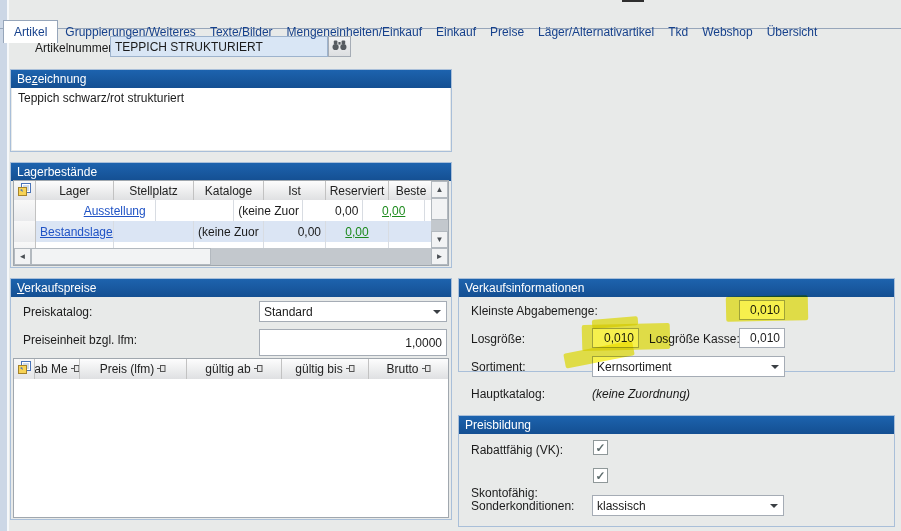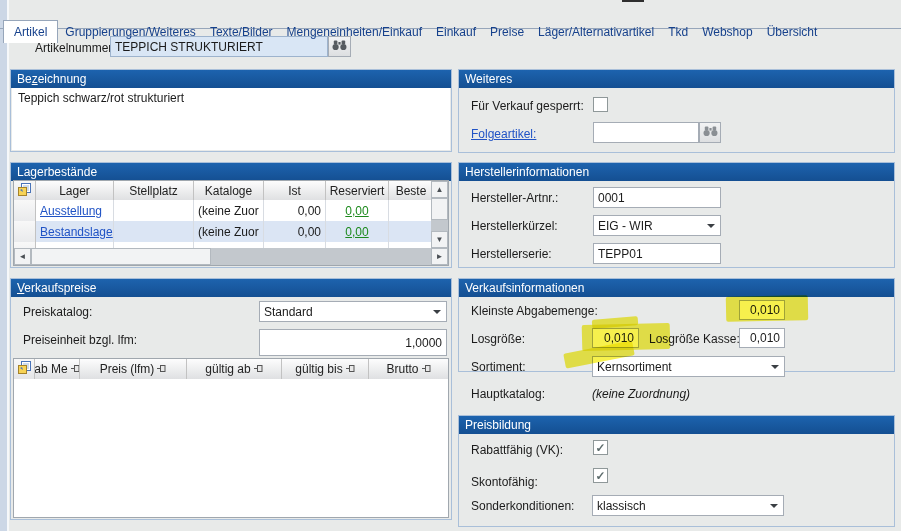--- a/index.html
+++ b/index.html
@@ -133,21 +133,21 @@
             <span>Reserviert</span>
           </div>
         <div class="ghc" style="flex:1;border-right:none;">
             <span>Beste</span>
           </div>
       </div>
 
       <div class="rows" style="top:19px;width:419px;height:50px;">
         <div class="gr">
           <div class="gc sel" style="width:22px;"></div>
-          <div class="gc" style="width:78px;">
+          <div class="gc" style="width:78px;margin-left:44px;">
               <span class="link">Ausstellung</span>
             </div>
           <div class="gc" style="width:80px;"></div>
           <div class="gc" style="width:70px;">(keine Zuor</div>
           <div class="gc num" style="width:62px;">0,00</div>
           <div class="gc ctr" style="width:63px;">
               <span class="glink">0,00</span>
             </div>
           <div class="gc" style="flex:1;border-right:none;"></div>
         </div>
@@ -248,51 +248,21 @@
           <span><svg width="9" height="9" viewBox="0 0 9 9">
                 <path d="M0 4.5h3.5" stroke="#555" stroke-width="1"></path>
                 <rect x="3.5" y="1.5" width="4.5" height="6" fill="#e8e8e8" stroke="#555"></rect>
               </svg></span>
         </div>
       </div>
       <div style="position:absolute;left:0;right:0;top:20px;bottom:0;background:#fff;"></div>
     </div>
   </div>
 
-  <div class="grp" style="left:458px;top:69px;width:437px;height:84px;">
-    <div class="grp-hd">Weiteres</div>
-    <div class="lbl" style="left:12px;top:29px;">Für Verkauf gesperrt:</div>
-    <div class="cb" style="left:134px;top:27px;"></div>
-    <div class="lbl" style="left:12px;top:57px;"><span class="link">Folgeartikel:</span></div>
-    <div class="tb" style="left:134px;top:52px;width:106px;height:21px;"></div>
-    <div class="btn-binoc" style="left:240px;top:52px;width:22px;height:21px;">
-      <span>
-        <svg width="15" height="12" viewBox="0 0 15 12" fill="#8a8f94">
-            <rect x="1.8" y="1.5" width="3.6" height="4" rx="1"></rect>
-            <rect x="9.6" y="1.5" width="3.6" height="4" rx="1"></rect>
-            <rect x="6.4" y="3" width="2.2" height="2.6"></rect>
-            <circle cx="3.6" cy="8" r="3.1"></circle>
-            <circle cx="11.4" cy="8" r="3.1"></circle>
-          </svg>
-      </span>
-    </div>
-  </div>
-
-  <div class="grp" style="left:458px;top:162px;width:437px;height:106px;">
-    <div class="grp-hd">Herstellerinformationen</div>
-    <div class="lbl" style="left:12px;top:28px;">Hersteller-Artnr.:</div>
-    <div class="tb" style="left:134px;top:24px;width:128px;height:21px;">0001</div>
-    <div class="lbl" style="left:12px;top:56px;">Herstellerkürzel:</div>
-    <div class="dd" style="left:134px;top:52px;width:128px;height:21px;">
-      <span>EIG - WIR</span>
-      <span class="dd-ar"></span>
-    </div>
-    <div class="lbl" style="left:12px;top:84px;">Herstellerserie:</div>
-    <div class="tb" style="left:134px;top:80px;width:128px;height:21px;">TEPP01</div>
-  </div>
+
 
   <div class="grp" style="left:458px;top:278px;width:437px;height:94px;">
     <div class="grp-hd">Verkaufsinformationen</div>
     <div class="lbl" style="left:12px;top:25px;">Kleinste Abgabemenge:</div>
     <div class="tb right" style="left:280px;top:21px;width:46px;height:20px;">0,010</div>
     <div class="lbl" style="left:12px;top:53px;">Losgröße:</div>
     <div class="tb right" style="left:133px;top:49px;width:47px;height:20px;">0,010</div>
     <div class="lbl" style="left:190px;top:53px;">Losgröße Kasse:</div>
     <div class="tb right" style="left:280px;top:49px;width:46px;height:20px;">0,010</div>
     <div class="lbl" style="left:12px;top:81px;">Sortiment:</div>
@@ -301,21 +271,21 @@
       <span class="dd-ar"></span>
     </div>
     <div class="lbl" style="left:12px;top:108px;">Hauptkatalog:</div>
     <div class="lbl" style="left:133px;top:108px;font-style:italic;">(keine Zuordnung)</div>
   </div>
 
   <div class="grp" style="left:458px;top:415px;width:437px;height:112px;">
     <div class="grp-hd">Preisbildung</div>
     <div class="lbl" style="left:12px;top:27px;">Rabattfähig (VK):</div>
     <div class="cb checked" style="left:134px;top:24px;"></div>
-    <div class="lbl" style="left:12px;top:59px;">Skontofähig:</div>
+    <div class="lbl" style="left:12px;top:70px;">Skontofähig:</div>
     <div class="cb checked" style="left:134px;top:52px;"></div>
     <div class="lbl" style="left:12px;top:83px;">Sonderkonditionen:</div>
     <div class="dd" style="left:133px;top:79px;width:192px;height:21px;">
       <span>klassisch</span>
       <span class="dd-ar"></span>
     </div>
   </div>
 
   <div class="hl" style="left:726px;top:296px;width:82px;height:25px;transform:rotate(-1.2deg);"></div>
   <div class="hl" style="left:582px;top:324px;width:88px;height:26px;transform:rotate(-1.5deg);"></div>

